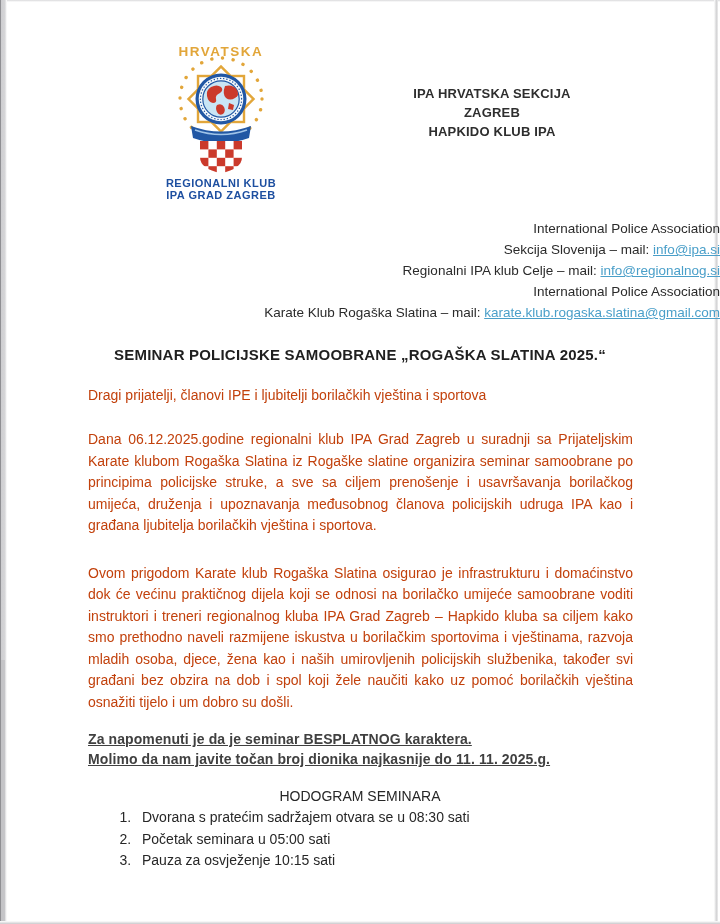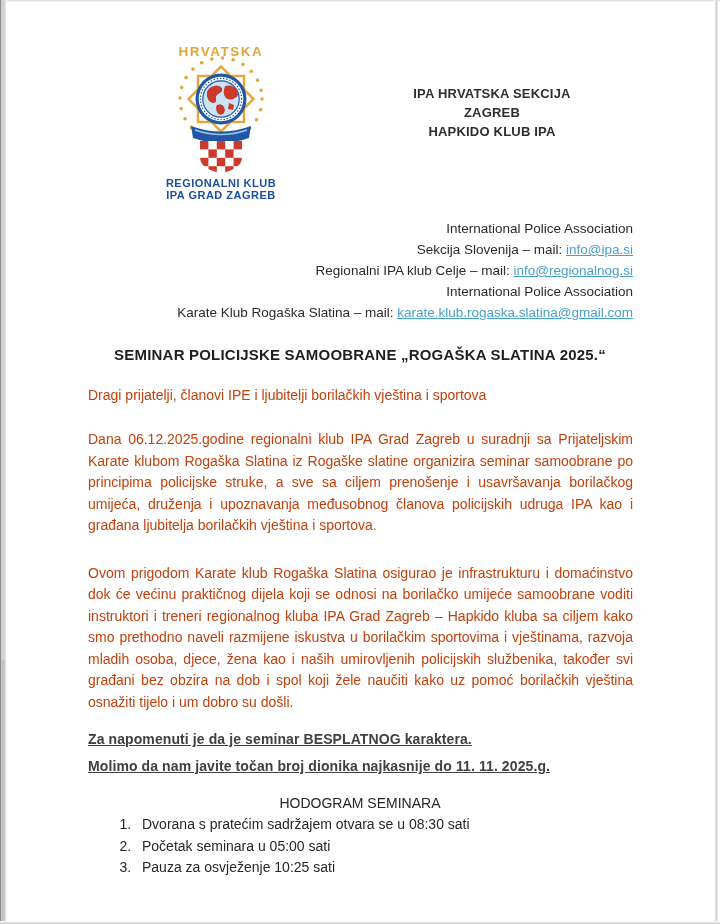--- a/index.html
+++ b/index.html
@@ -46,42 +46,42 @@
     position: absolute; left: 366px; top: 84px; width: 252px;
     text-align: center; font-size: 13px; line-height: 19px;
     color: #2e2e2e; font-weight: 600; letter-spacing: .2px;
   }
   .letterhead .bold { font-weight: 800; }
 
   
   .content { position: absolute; left: 0; top: 218px; width: 100%; }
 
   .contacts {
-    text-align: right; padding-right: 87px;
+    text-align: right; 
     font-size: 13.5px; line-height: 21px; color: #2b2b2b;
   }
   .contacts a, .link {
     color: #4a9fc9; text-decoration: underline; cursor: pointer;
   }
 
   .title {
     margin-top: 23px; text-align: center;
     font-size: 15px; font-weight: bold; letter-spacing: .2px; color: #1f1f1f;
   }
 
   .bodytext { padding: 0 87px 0 88px; font-size: 14px; color: #c2410c; }
   .salutation { margin-top: 24px; }
   .para { margin-top: 26px; text-align: justify; line-height: 21.5px; }
 
   .note {
     margin-top: 18px; padding: 0 87px 0 88px;
     font-size: 14px; font-weight: bold; text-decoration: underline;
     color: #404040; letter-spacing: .1px;
   }
-  .note + .note { margin-top: 11px; }
+  .note + .note { margin-top: 4px; }
 
   .schedule-heading {
     margin-top: 21px; text-align: center; font-size: 14px; color: #272727;
   }
   .schedule-list {
     margin: 3px 87px 0 88px; padding-left: 47px;
     font-size: 14px; line-height: 21.5px; color: #272727;
   }
   .schedule-list li { padding-left: 7px; }
 </style>
@@ -168,17 +168,17 @@
     <div class="bodytext para">Dana 06.12.2025.godine regionalni klub IPA Grad Zagreb u suradnji sa Prijateljskim Karate klubom Rogaška Slatina iz Rogaške slatine organizira seminar samoobrane po principima policijske struke, a sve sa ciljem prenošenje i usavršavanja borilačkog umijeća, druženja i upoznavanja međusobnog članova policijskih udruga IPA kao i građana ljubitelja borilačkih vještina i sportova.</div>
     <div class="bodytext para">Ovom prigodom Karate klub Rogaška Slatina osigurao je infrastrukturu i domaćinstvo dok će većinu praktičnog dijela koji se odnosi na borilačko umijeće samoobrane voditi instruktori i treneri regionalnog kluba IPA Grad Zagreb – Hapkido kluba sa ciljem kako smo prethodno naveli razmijene iskustva u borilačkim sportovima i vještinama, razvoja mladih osoba, djece, žena kao i naših umirovljenih policijskih službenika, također svi građani bez obzira na dob i spol koji žele naučiti kako uz pomoć borilačkih vještina osnažiti tijelo i um dobro su došli.</div>
 
     <div class="note">Za napomenuti je da je seminar BESPLATNOG karaktera.</div>
     <div class="note">Molimo da nam javite točan broj dionika najkasnije do 11. 11. 2025.g.</div>
 
     <div class="schedule-heading">HODOGRAM SEMINARA</div>
     <ol class="schedule-list">
       <li>Dvorana s pratećim sadržajem otvara se u 08:30 sati</li>
       <li>Početak seminara u 05:00 sati</li>
-      <li>Pauza za osvježenje 10:25 sati</li>
+      <li>Pauza za osvježenje 10:15 sati</li>
     </ol>
 
   </div>
 </div>
 
 </body></html>

